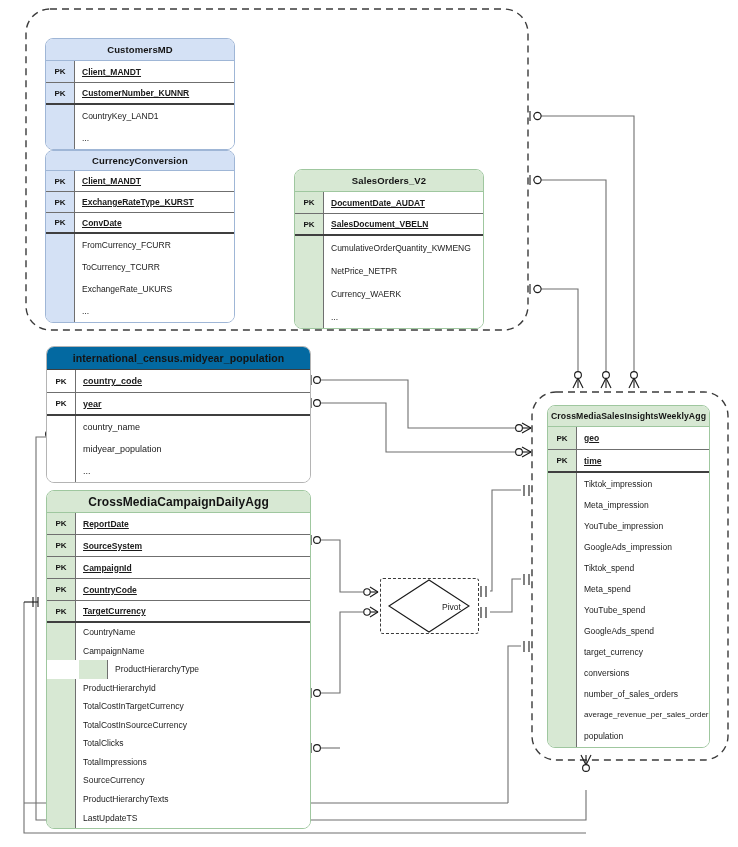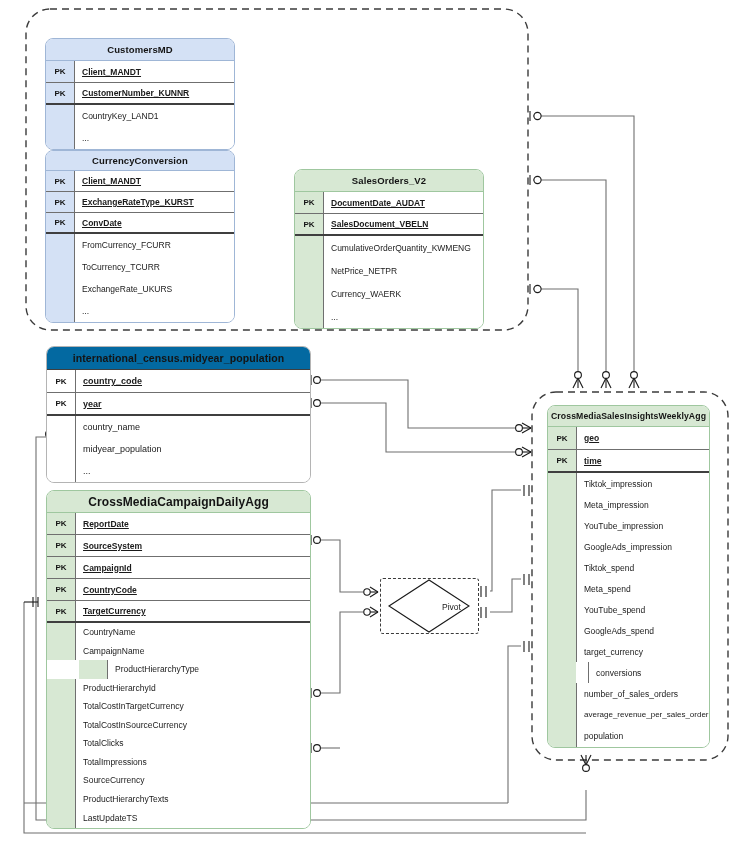--- a/index.html
+++ b/index.html
@@ -500,21 +500,21 @@
         <div class="cell-name">YouTube_spend</div>
       </div>
       <div class="row attr" style="height:21px;">
         <div class="spacer-pk"></div>
         <div class="cell-name">GoogleAds_spend</div>
       </div>
       <div class="row attr" style="height:21px;">
         <div class="spacer-pk"></div>
         <div class="cell-name">target_currency</div>
       </div>
-      <div class="row attr" style="height:21px;gap:12px;">
+      <div class="row attr" style="height:21px;">
         <div class="spacer-pk"></div>
         <div class="cell-name">conversions</div>
       </div>
       <div class="row attr" style="height:21px;">
         <div class="spacer-pk"></div>
         <div class="cell-name">number_of_sales_orders</div>
       </div>
       <div class="row attr" style="height:21px;">
         <div class="spacer-pk"></div>
         <div class="cell-name" style="font-size:8px;">average_revenue_per_sales_order</div>

